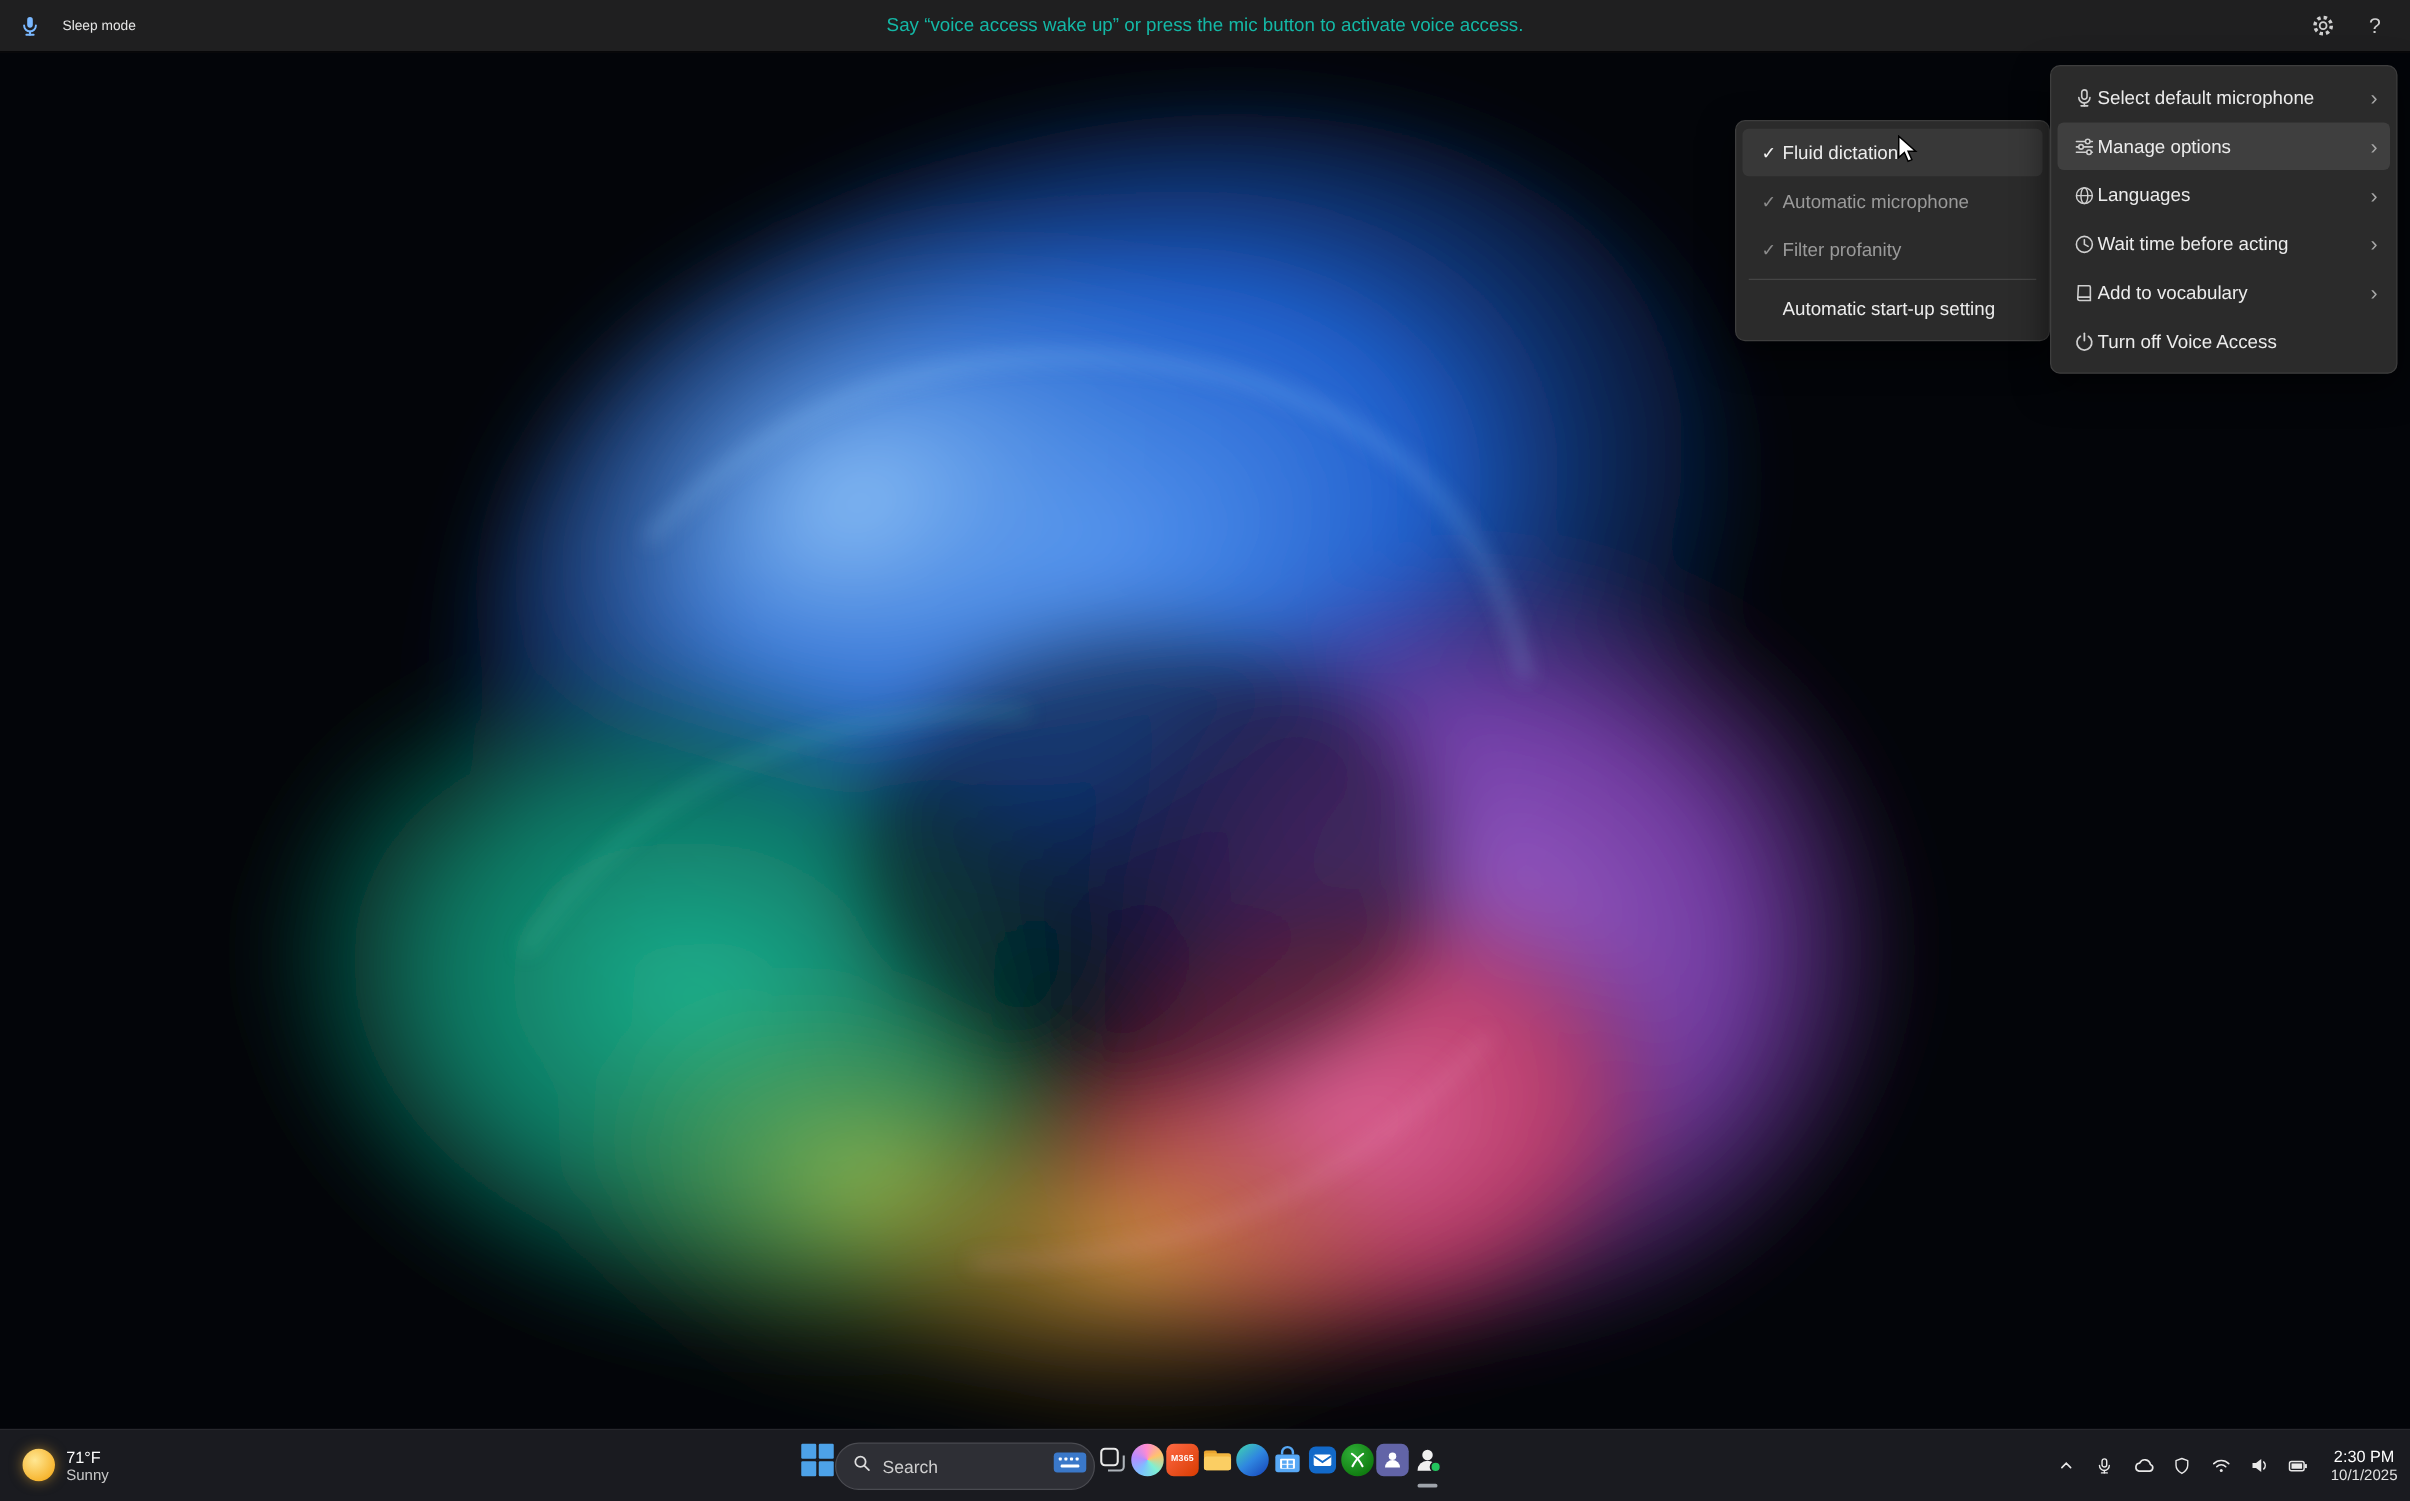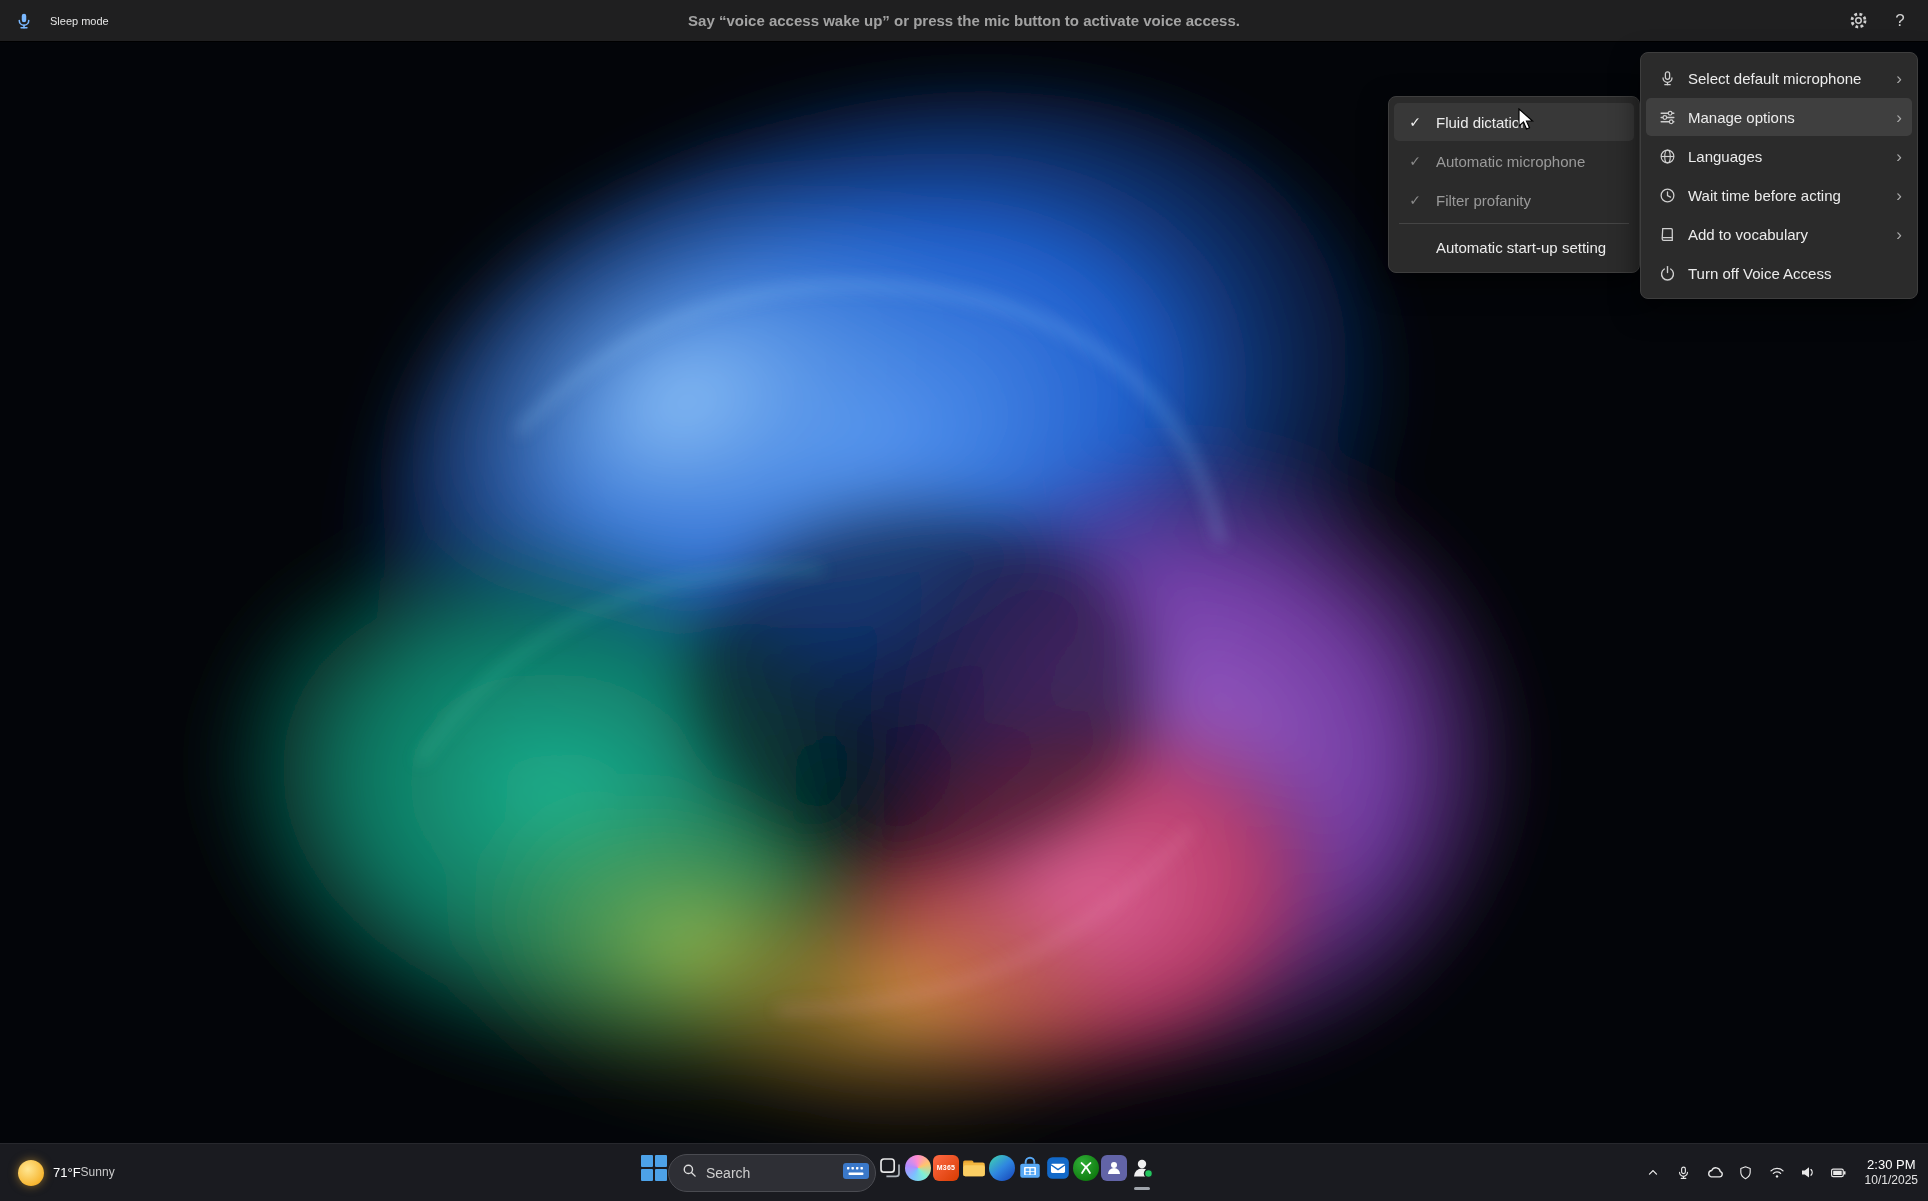--- a/index.html
+++ b/index.html
@@ -18,37 +18,37 @@
   
   .voice-bar {
     position:absolute; top:0; left:0; right:0; height:42px;
     background:#1f1f20; border-bottom:1px solid #000;
     display:flex; align-items:center; z-index:10; color:#e9e9e9;
   }
   .vb-left { display:flex; align-items:center; gap:16px; padding-left:14px; }
   .vb-mode { font-size:11px; color:#e5e5e5; }
   .vb-center {
     position:absolute; left:50%; transform:translateX(-50%);
-    font-size:15px; color:#a3a3a3; white-space:nowrap; font-weight:700;
+    font-size:15px; color:#14b8a6; white-space:nowrap; font-weight:400;
   }
   .vb-right { margin-left:auto; display:flex; align-items:center; gap:22px; padding-right:18px; }
   .vb-icon { width:20px; height:20px; display:flex; align-items:center; justify-content:center; color:#cfcfcf; cursor:default; }
   .vb-help { font-size:17px; color:#cfcfcf; }
 
   
   .menu {
     position:absolute; background:#2b2b2b; border:1px solid #3e3e3e;
     border-radius:8px; box-shadow:0 10px 28px rgba(0,0,0,.6);
     padding:5px 0; z-index:20; color:#ececec;
   }
   .menu-main { top:52px; left:1640px; width:278px; }
   .menu-sub  { top:96px; left:1388px; width:252px; }
   .menu-item {
     height:38px; margin:1px 5px; padding:0 10px; border-radius:5px;
-    display:flex; align-items:center; gap:10px; font-size:15px; cursor:default;
+    display:flex; align-items:center; font-size:15px; cursor:default;
   }
   .menu-item.highlight { background:#3f3f3f; }
   .menu-item.hovered { background:#383838; }
   .mi-icon { width:22px; display:flex; justify-content:center; color:#cfcfcf; flex:none; }
   .mi-label { flex:1 1 auto; white-space:nowrap; overflow:hidden; }
   .mi-chevron { color:#a8a8a8; font-size:17px; line-height:1; padding-left:6px; }
   .menu-item.disabled .mi-label { color:#9a9a9a; }
   .check-cell { width:22px; text-align:center; font-size:14px; color:#f0f0f0; flex:none; }
   .menu-sep { height:1px; background:#454545; margin:4px 10px; }
 
@@ -60,21 +60,21 @@
   }
   .tb-weather {
     position:absolute; left:10px; top:50%; transform:translateY(-50%);
     display:flex; align-items:center; gap:9px; padding:4px 8px; border-radius:6px; cursor:default;
   }
   .sun {
     width:26px; height:26px; border-radius:50%;
     background:radial-gradient(circle at 38% 35%, #ffe793, #f7b733 70%, #e8960c);
     box-shadow:0 0 10px rgba(247,183,51,.5);
   }
-  .weather-text { display:flex; flex-direction:row; line-height:1.2; }
+  .weather-text { display:flex; flex-direction:column; line-height:1.2; }
   .weather-temp { font-size:13px; color:#ffffff; }
   .weather-cond { font-size:12px; color:#c9c9c9; }
 
   .tb-center {
     position:absolute; left:640px; top:50%; transform:translateY(-50%);
     display:flex; 
   }
   .start-logo { width:28px; height:28px; display:grid; grid-template-columns:12px 12px; grid-template-rows:12px 12px; gap:2px; place-content:center; cursor:pointer; }
   .start-logo span { background:#4da2e8; border-radius:1px; }
 

